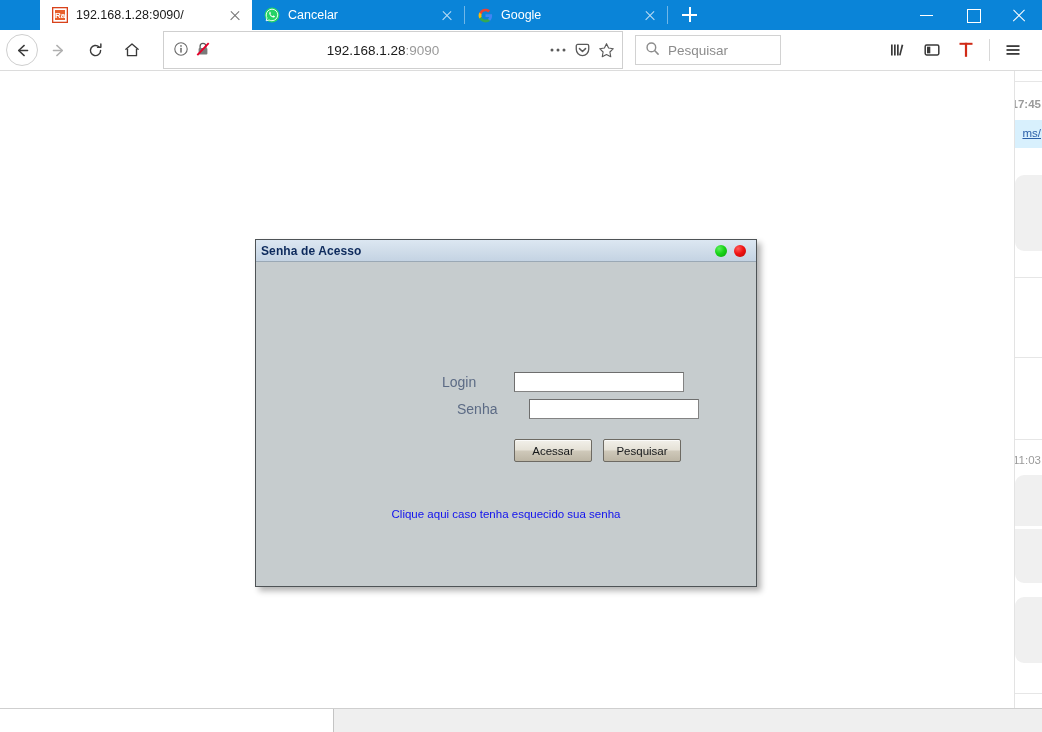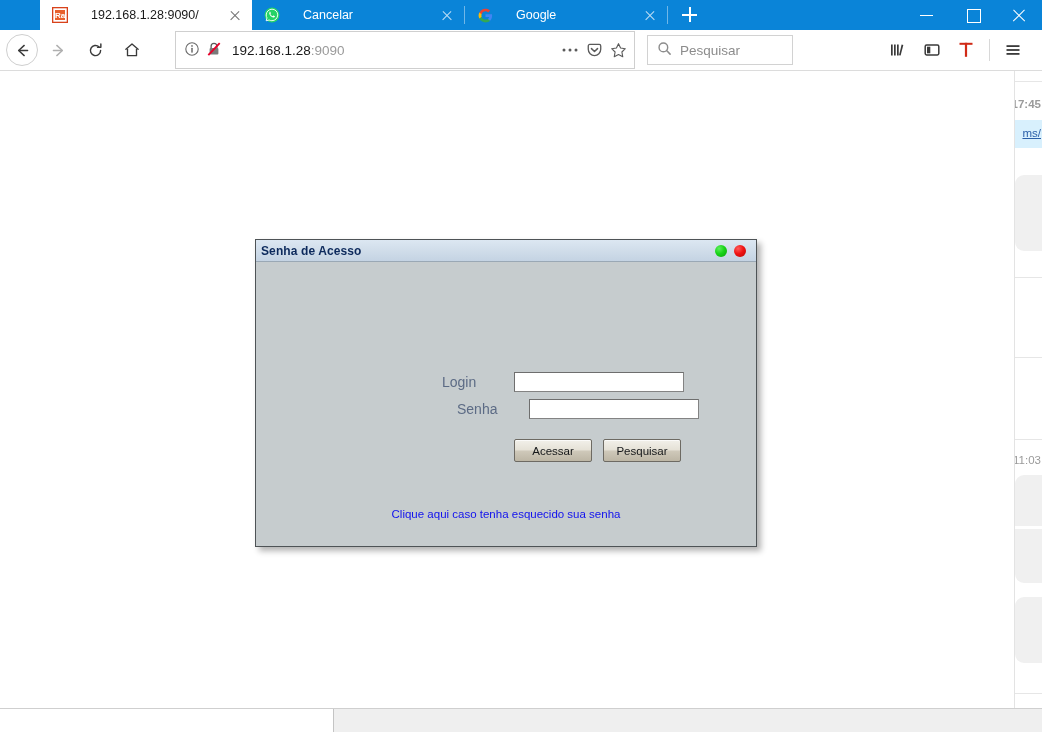--- a/index.html
+++ b/index.html
@@ -44,21 +44,21 @@
   }
   .tab-sep {
     width: 1px; height: 18px;
     background: rgba(255,255,255,0.42);
     flex: 0 0 auto;
     align-self: center;
   }
   .tab-favicon {
     width: 16px; height: 16px;
     flex: 0 0 auto;
-    margin-right: 23px;
+    margin-right: 8px;
     display: flex; align-items: center; justify-content: center;
   }
   .tab-title {
     white-space: nowrap;
     overflow: hidden;
     text-overflow: ellipsis;
     flex: 1 1 auto;
   }
   .tab-close {
     width: 22px; height: 22px;
@@ -137,26 +137,27 @@
     border-radius: 50%;
     width: 32px; height: 32px;
     margin-left: 6px;
   }
   .nav-btn.fwd { color: #9a9a9a; }
 
   .urlbar {
     flex: 0 0 auto;
     width: 460px;
     height: 38px;
-    margin-left: 26px;
+    margin-left: 14px;
     border: 1px solid #cfcfcf;
     background: #ffffff;
     display: flex; align-items: center;
     padding: 0 4px 0 8px;
     font-size: 13.5px;
+    text-align: center;
   }
   .url-ident { width: 18px; height: 18px; flex: 0 0 auto; margin-right: 4px; }
   .url-lock  { width: 18px; height: 18px; flex: 0 0 auto; margin-right: 8px; }
   .url-text {
     flex: 1 1 auto;
     color: #1a1a1a;
     white-space: nowrap;
     overflow: hidden;
   }
   .url-text .dim { color: #9a9a9a; }
@@ -252,21 +253,21 @@
     position: absolute; left: 0; top: 0;
     width: 334px; height: 24px;
     background: #ffffff;
     border-right: 1px solid #c4c4c4;
   }
 
   
   .dialog {
     position: absolute;
     left: 255px; top: 239px;
-    width: 502px; height: 308px;
+    width: 502px; height: 348px;
     background: #c6ccce;
     border: 1px solid #4e5356;
     box-shadow: 4px 4px 6px rgba(0,0,0,0.30);
   }
   .dlg-titlebar {
     position: relative;
     height: 22px;
     background: linear-gradient(to bottom, #dce7f2 0%, #cfdce9 55%, #c4d3e3 100%);
     border-bottom: 1px solid #9aa8b5;
     display: flex; align-items: center;

